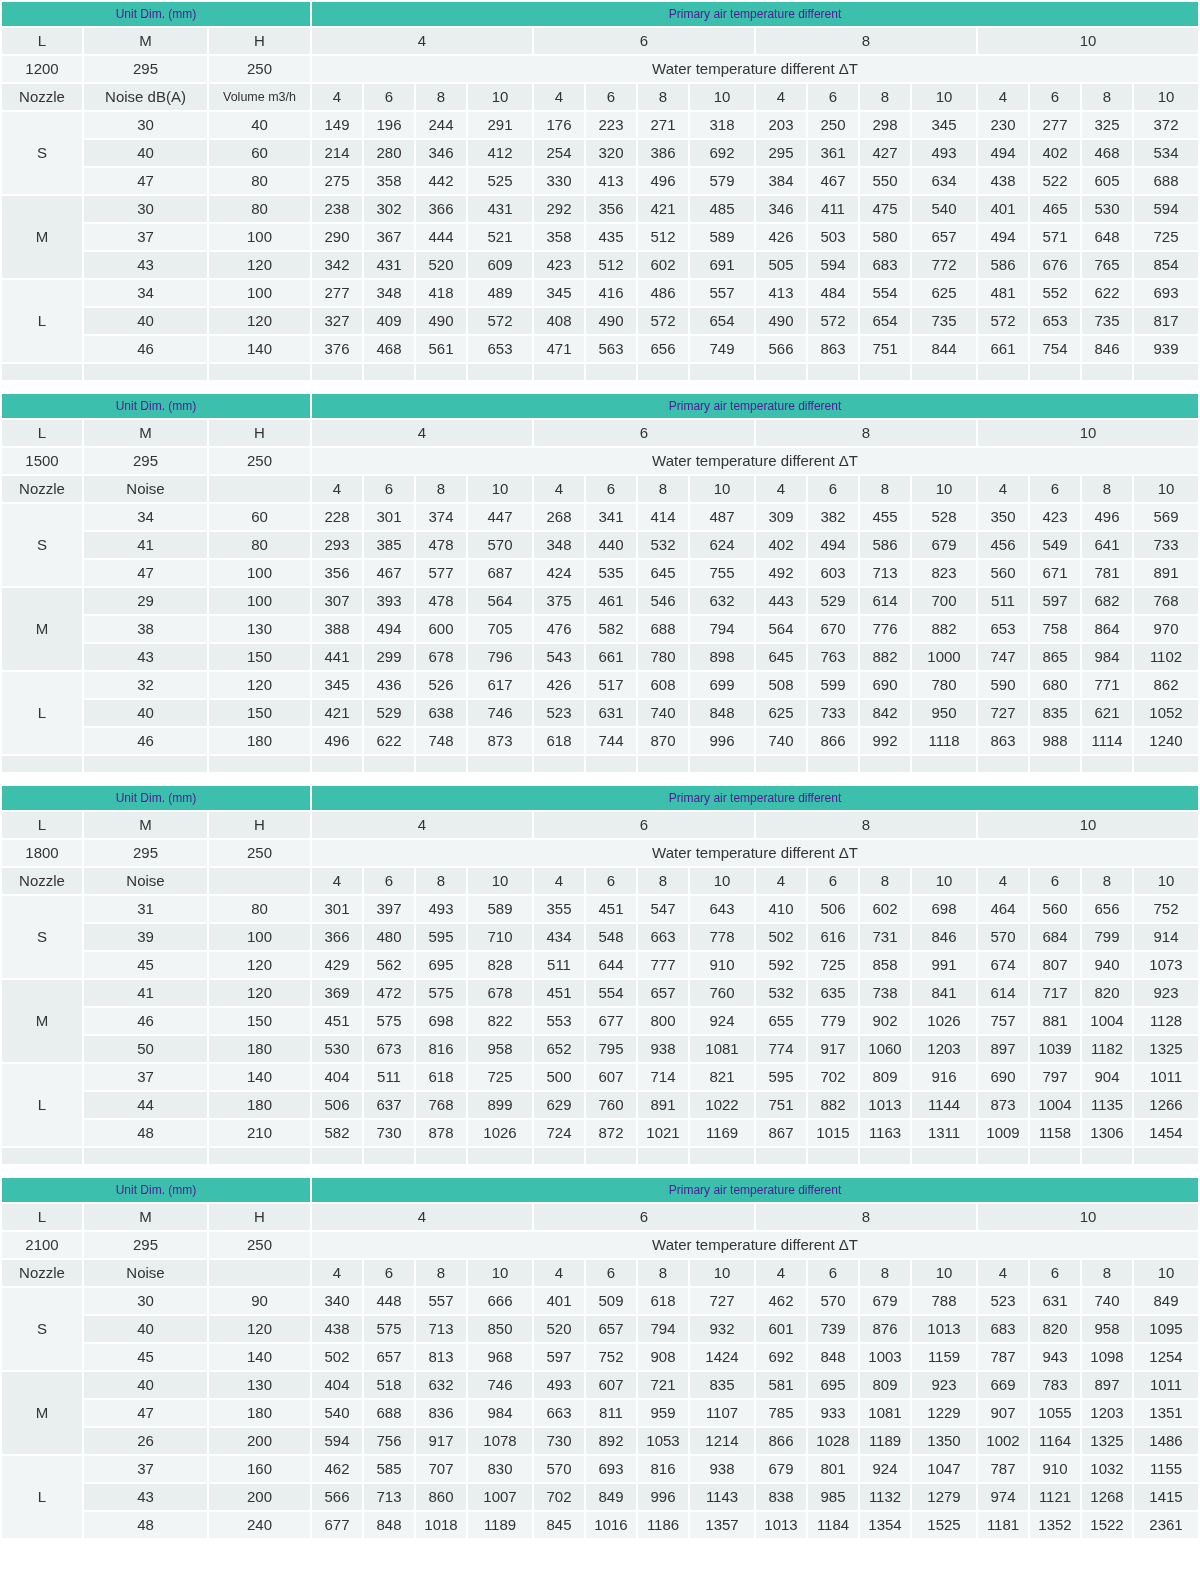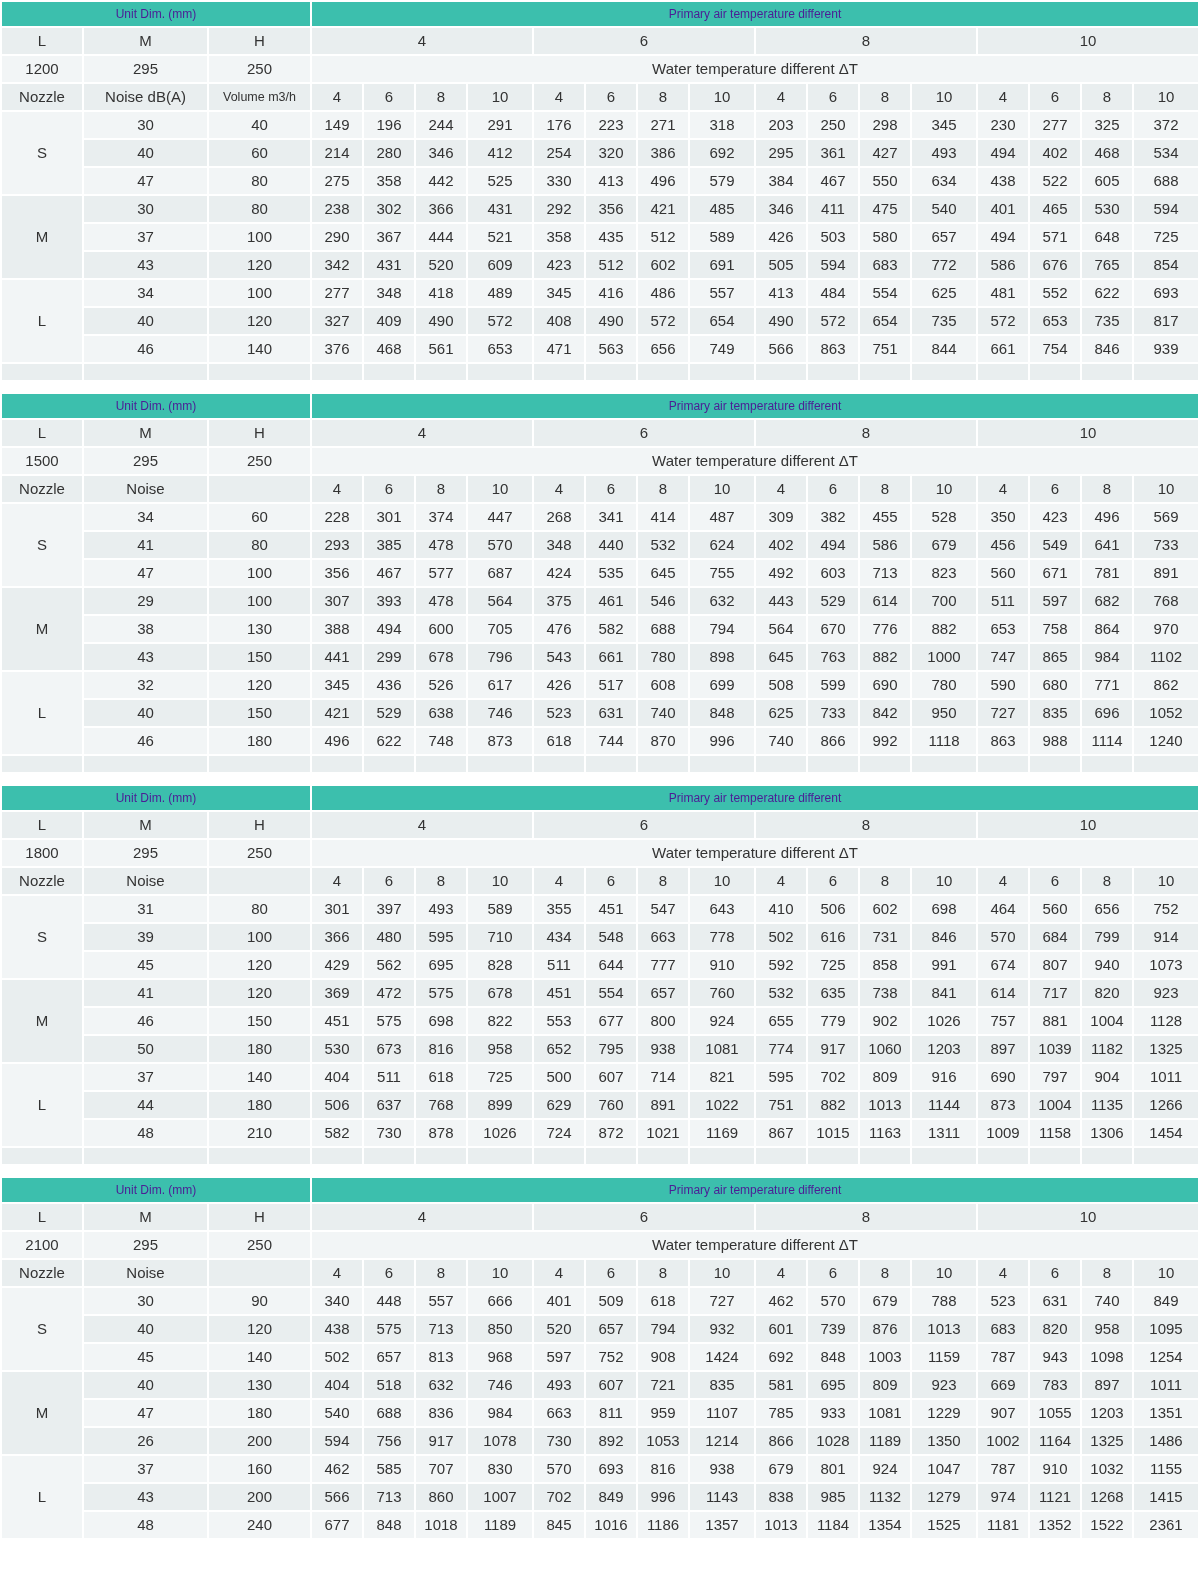--- a/index.html
+++ b/index.html
@@ -504,21 +504,21 @@
           <td>523</td>
           <td>631</td>
           <td>740</td>
           <td>848</td>
           <td>625</td>
           <td>733</td>
           <td>842</td>
           <td>950</td>
           <td>727</td>
           <td>835</td>
-          <td>696</td>
+          <td>621</td>
           <td>1052</td>
         </tr>
         <tr class="row-b">
           <td>46</td>
           <td>180</td>
           <td>496</td>
           <td>622</td>
           <td>748</td>
           <td>873</td>
           <td>618</td>

